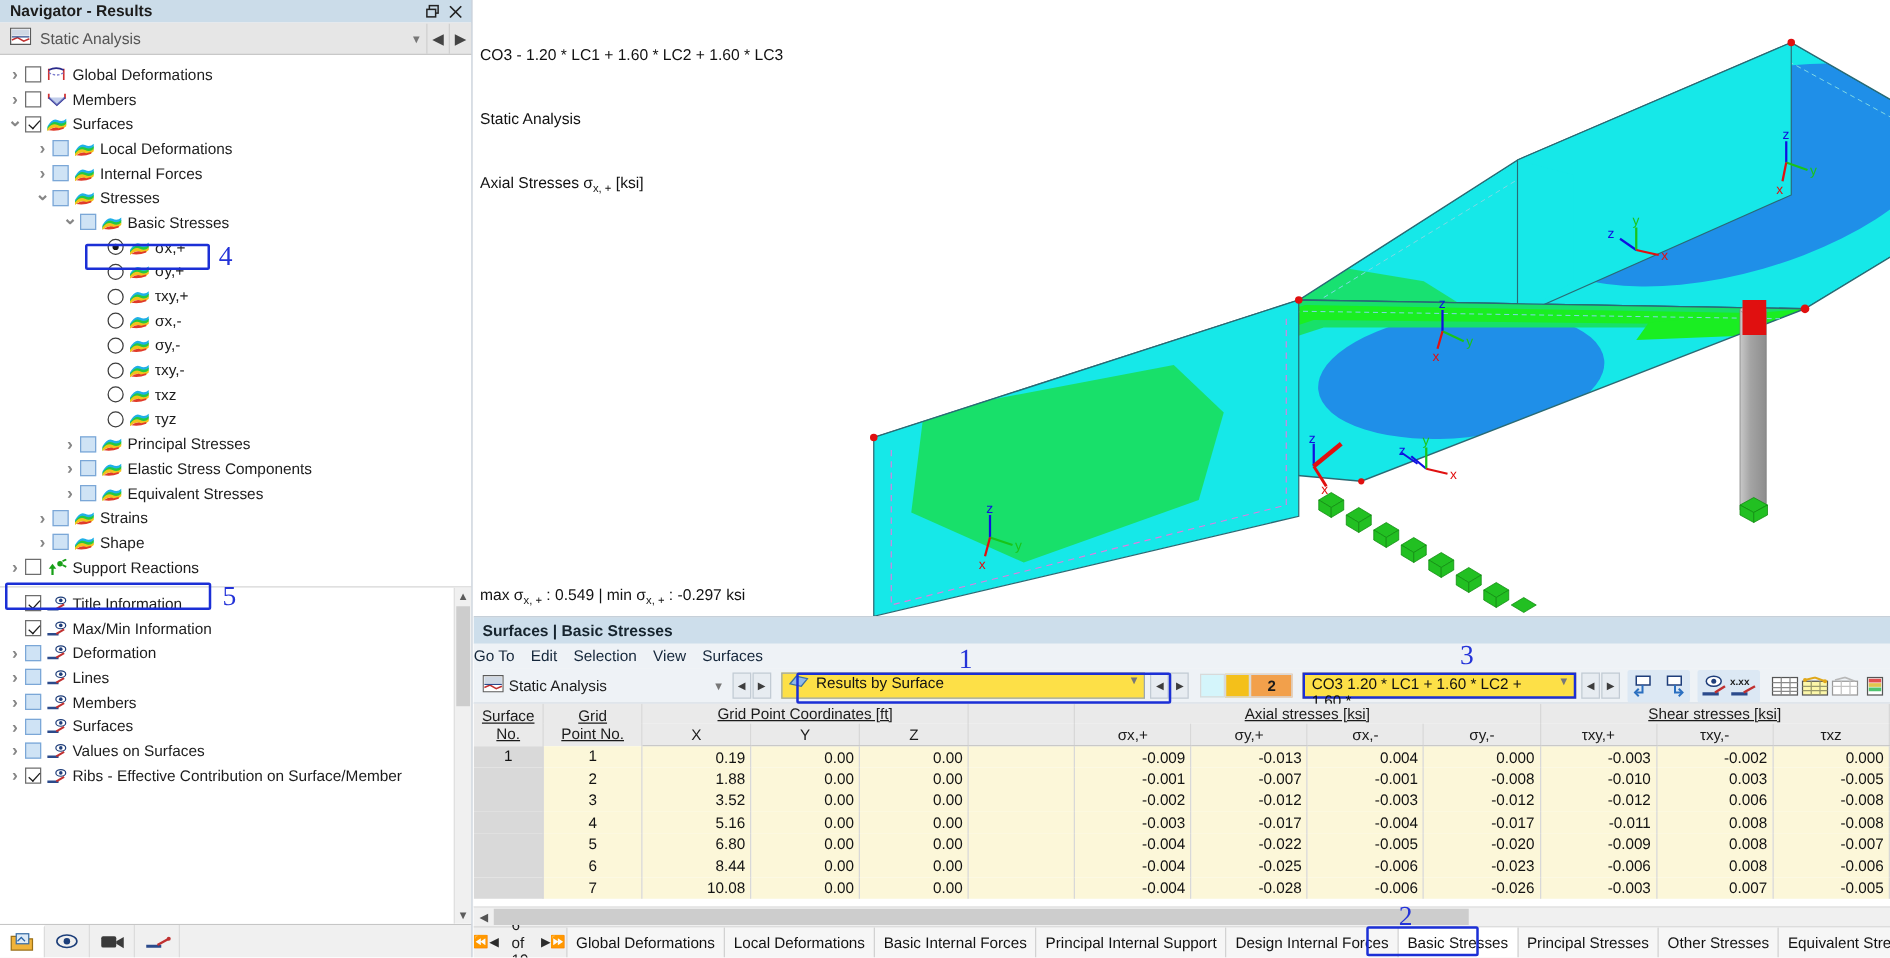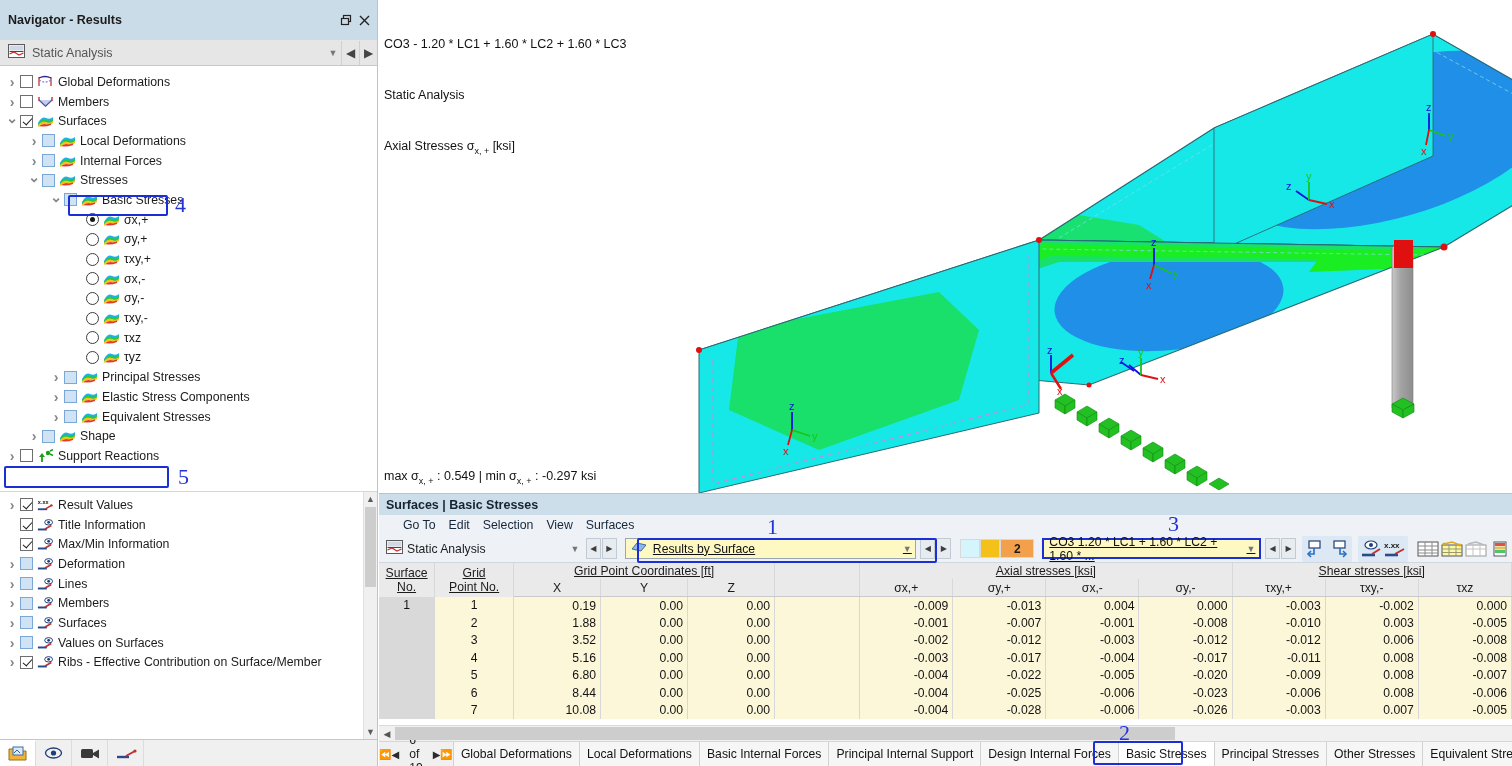--- a/index.html
+++ b/index.html
@@ -15,21 +15,21 @@
 
   
   #navigator {
     position: absolute; left: 0; top: 0;
     width: 378px; height: 766px;
     background: #ffffff;
     border-right: 1px solid #b9c4cf;
     display: flex; flex-direction: column;
   }
   .nav-titlebar {
-    height: 40px;
+    height: 18px;
     background: #cbdce9;
     display: flex; align-items: center;
     padding: 0 4px 0 8px;
     flex: none;
   }
   .nav-title {
     font-weight: bold; font-size: 12.5px; color: #1c1c1c;
     flex: 1;
   }
   .nav-tb-btn {
@@ -188,44 +188,44 @@
     height: 21px; flex: none;
     background: #cddeeb;
     display: flex; align-items: center;
     padding-left: 7px;
     font-weight: bold; font-size: 12.5px; color: #16242e;
   }
   .tp-menu {
     height: 20px; flex: none;
     background: #eef2f6;
     display: flex; align-items: center;
-    padding-left: 24px; gap: 13px;
+    padding-left: 0; gap: 13px;
     font-size: 12.3px; color: #14263a;
   }
   .tp-menu span { cursor: default; }
   .tp-toolbar {
     height: 28px; flex: none;
     background: #eef2f6;
     display: flex; align-items: center;
     border-bottom: 1px solid #cfd8e0;
     padding-left: 4px;
     gap: 0px;
   }
   .tb-combo {
     height: 21px;
     display: flex; align-items: center;
     background: #eef2f6;
     padding: 0 2px 0 3px;
   }
   .tb-combo .lbl { font-size: 12.2px; color: #1c1c1c; padding: 0 4px; }
   .combo-box {
-    height: 21px; background: #fef9c3;
+    height: 21px; background: #fde047;
     border: 1px solid #9aa6b2;
-    display: flex; align-items: center;
-    font-size: 12.2px; color: #111; text-decoration: underline;
+    display: flex; align-items: flex-start;
+    font-size: 12.2px; color: #111;
   }
   .navbtns { display: flex; }
   .navbtn {
     width: 15px; height: 21px;
     background: #e7ecf1; border: 1px solid #c2cbd4;
     display: flex; align-items: center; justify-content: center;
     color: #3d3d3d; font-size: 8px; margin-left: 1px;
   }
   .swatch { width: 20px; height: 19px; border: 1px solid #d9d9d9; }
   .tb-icon {
@@ -555,20 +555,33 @@
           <span class="twist closed"></span>
           <span class="cb blue"></span>
           <span class="ticon">
             <svg width="17" height="12" viewBox="0 0 17 12">
               <path d="M1 8 Q5 1 9 3 Q13 5 16 2 L16 5 Q13 8 9 6 Q5 4 1 11 Z" fill="#1fb0e8"></path>
               <path d="M1 9 Q5 3 9 5 Q13 7 16 4 L16 6.5 Q13 9.5 9 7.5 Q5 5.5 1 11.5 Z" fill="#25c93f"></path>
               <path d="M1 10 Q5 5 9 7 Q13 9 16 6 L16 8 Q13 11 9 9.5 Q5 8 1 12 Z" fill="#f2c31a"></path>
               <path d="M2 11.2 Q6 8 10 9.5 L14 8.5 L14 10 Q10 11.6 6 11.6 Z" fill="#e03b2a"></path>
             </svg>
           </span>
+          <span class="tlabel">Strains</span>
+        </div>
+        <div class="tnode ind2">
+          <span class="twist closed"></span>
+          <span class="cb blue"></span>
+          <span class="ticon">
+            <svg width="17" height="12" viewBox="0 0 17 12">
+              <path d="M1 8 Q5 1 9 3 Q13 5 16 2 L16 5 Q13 8 9 6 Q5 4 1 11 Z" fill="#1fb0e8"></path>
+              <path d="M1 9 Q5 3 9 5 Q13 7 16 4 L16 6.5 Q13 9.5 9 7.5 Q5 5.5 1 11.5 Z" fill="#25c93f"></path>
+              <path d="M1 10 Q5 5 9 7 Q13 9 16 6 L16 8 Q13 11 9 9.5 Q5 8 1 12 Z" fill="#f2c31a"></path>
+              <path d="M2 11.2 Q6 8 10 9.5 L14 8.5 L14 10 Q10 11.6 6 11.6 Z" fill="#e03b2a"></path>
+            </svg>
+          </span>
           <span class="tlabel">Shape</span>
         </div>
         <div class="tnode ind1">
           <span class="twist closed"></span>
           <span class="cb"></span>
           <span class="ticon">
             <svg width="17" height="14" viewBox="0 0 17 14">
               <path d="M5 13 v-7" stroke="#18a018" stroke-width="1.8"></path>
               <path d="M5 4 l-3 4 h6 Z" fill="#18a018"></path>
               <circle cx="11" cy="4" r="2.2" fill="#18a018"></circle>
@@ -579,33 +592,20 @@
           <span class="tlabel">Support Reactions</span>
         </div>
       </div>
 
     <div id="tree-bottom" class="tree-scroll">
       <div class="vscroll">
         <div class="sbtn up">▲</div>
         <div class="thumb" style="top:15px;height:80px;"></div>
         <div class="sbtn dn">▼</div>
       </div>
-    <div class="tnode ind1">
-          <span class="twist closed"></span>
-          <span class="cb checked"></span>
-          <span class="ticon">
-            <svg width="20" height="14" viewBox="0 0 20 14">
-              <text x="1" y="6" font-family="'Liberation Sans',sans-serif" font-size="6.5" font-weight="bold" fill="#1b1b1b">x.xx</text>
-              <path d="M1 12 h11" stroke="#2b4a8b" stroke-width="2.2"></path>
-              <path d="M10 11.5 l7 -4" stroke="#c03030" stroke-width="1.8"></path>
-              <circle cx="17" cy="7.5" r="1.4" fill="#c03030"></circle>
-            </svg>
-          </span>
-          <span class="tlabel">Result Values</span>
-        </div>
         <div class="tnode ind1">
           <span class="twist none"></span>
           <span class="cb checked"></span>
           <span class="ticon">
             <svg width="19" height="14" viewBox="0 0 19 14">
               <ellipse cx="13" cy="4" rx="4.4" ry="3" fill="#fff" stroke="#1f3e7a" stroke-width="1.1"></ellipse>
               <circle cx="13" cy="4" r="1.6" fill="#1f3e7a"></circle>
               <path d="M1 12 h10" stroke="#2b4a8b" stroke-width="2.2"></path>
               <path d="M9 11.5 l7 -4" stroke="#c03030" stroke-width="1.8"></path>
             </svg>

